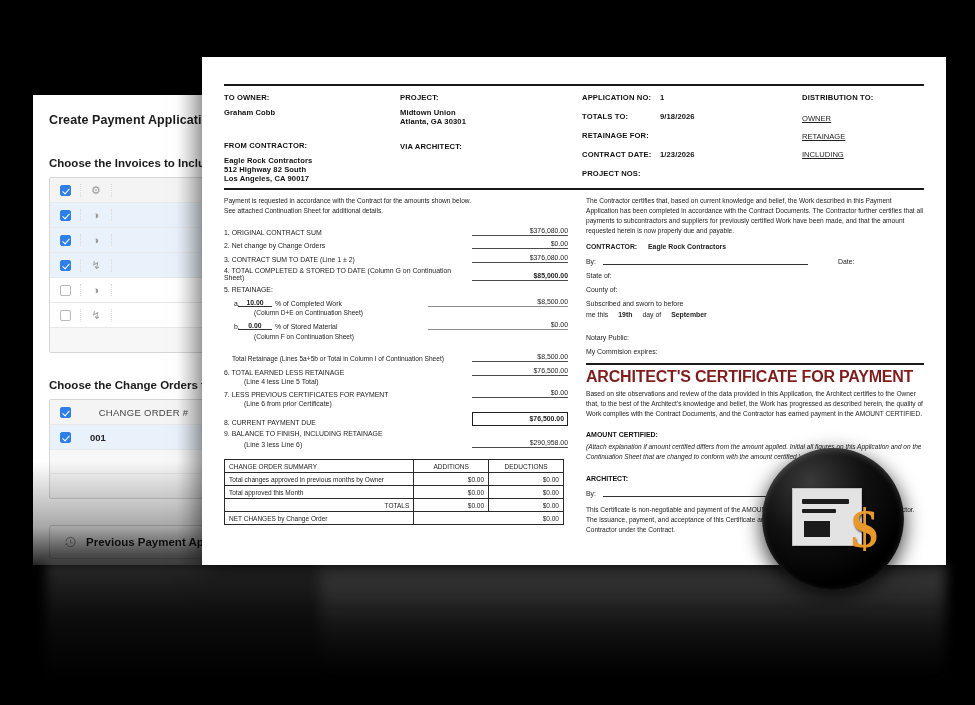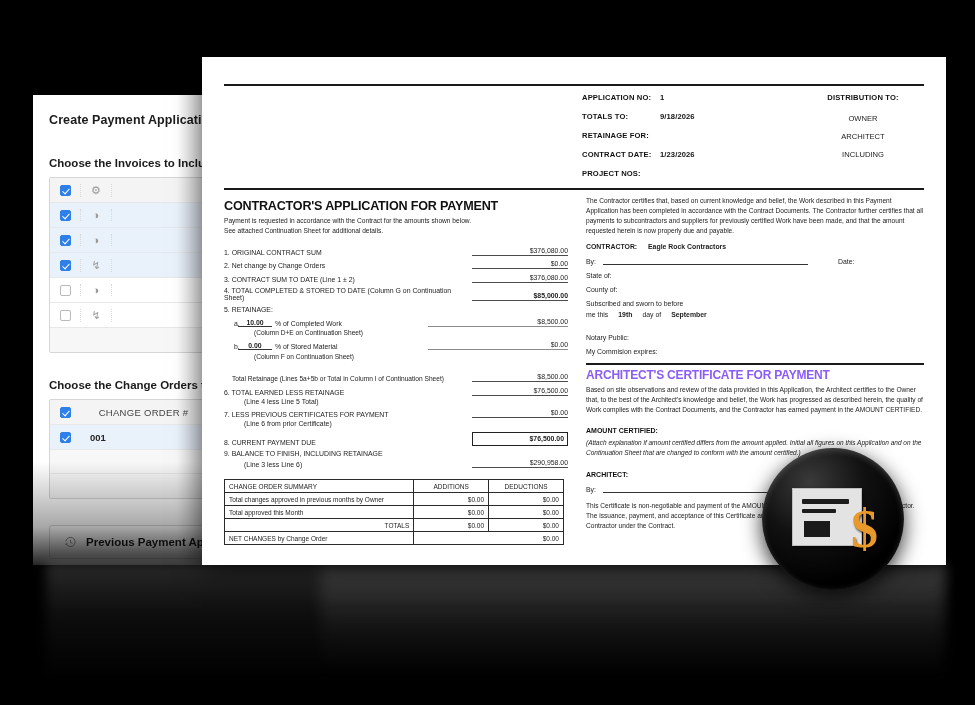--- a/index.html
+++ b/index.html
@@ -116,35 +116,35 @@
     letter-spacing: -.2px; margin-bottom: 12px;
   }
   .rule-thick { height: 2px; background: #1a1a1a; }
 
   
   .hdr { display: flex; padding-top: 7px; }
   .hdr-left { width: 352px; display: flex; }
   .hdr-col { width: 176px; }
   .hdr-right { flex: 1; display: flex; padding-left: 6px; }
   .hdr-right-l { width: 220px; }
-  .hdr-right-r { flex: 1; text-align: center; }
+  .hdr-right-r { flex: 1; text-align: left; }
   .lbl { font-size: 7.6px; font-weight: bold; color: #111; letter-spacing: .15px; }
   .val { font-size: 7.6px; font-weight: bold; color: #111; letter-spacing: .1px; }
   .gap6 { height: 6px; }
   .kv { display: flex; margin-bottom: 10px; }
   .kv .lbl { width: 78px; }
-  .dist-item { font-size: 7.6px; color: #222; margin-bottom: 9px; }
+  .dist-item { font-size: 7.6px; color: #222; margin-bottom: 9px; text-decoration: underline; }
 
   
   .body2 { display: flex; padding-top: 6px; }
   .colL { width: 352px; padding-right: 8px; }
   .colR { flex: 1; padding-left: 10px; }
 
   .sec-h1 { font-size: 12.6px; font-weight: bold; color: #111; letter-spacing: -.2px; margin: 3px 0 3px 0; }
-  .sec-h2 { font-size: 12px; font-weight: bold; color: #8b5cf6; letter-spacing: -.2px; margin: 3px 0 3px 0; }
+  .sec-h2 { font-size: 16px; font-weight: bold; color: #7f1d1d; letter-spacing: -.2px; margin: 3px 0 3px 0; }
   .small { font-size: 6.6px; color: #222; line-height: 1.52; }
   .small-i { font-size: 6.5px; color: #222; line-height: 1.5; font-style: italic; }
 
   
   .li { display: flex; align-items: flex-end; font-size: 6.9px; color: #1c1c1c; margin-top: 4.5px; }
   .li .t { flex: 1; }
   .li .amt {
     width: 96px; text-align: right; border-bottom: 1.2px solid #4b4b4b;
     padding-bottom: 1px;
   }
@@ -304,20 +304,39 @@
 <div id="reflection"></div>
 <div id="reflection2"></div>
 
 <div id="doc-card">
   <div id="doc-inner">
 
     <div class="rule-thick"></div>
 
     <div class="hdr">
       <div class="hdr-left">
+        <div class="hdr-col">
+          <div class="lbl">TO OWNER:</div>
+          <div class="gap6"></div>
+          <div class="val">Graham Cobb</div>
+          <div style="height:24px"></div>
+          <div class="lbl">FROM CONTRACTOR:</div>
+          <div class="gap6"></div>
+          <div class="val">Eagle Rock Contractors</div>
+          <div class="val">512 Highway 82 South</div>
+          <div class="val">Los Angeles, CA 90017</div>
+        </div>
+        <div class="hdr-col">
+          <div class="lbl">PROJECT:</div>
+          <div class="gap6"></div>
+          <div class="val">Midtown Union</div>
+          <div class="val">Atlanta, GA 30301</div>
+          <div style="height:16px"></div>
+          <div class="lbl">VIA ARCHITECT:</div>
+        </div>
       </div>
       <div class="hdr-right">
         <div class="hdr-right-l">
           <div class="kv">
               <span class="lbl">APPLICATION NO:</span>
               <span class="val">1</span>
             </div>
           <div class="kv">
               <span class="lbl">TOTALS TO:</span>
               <span class="val">9/18/2026</span>
@@ -330,32 +349,31 @@
               <span class="lbl">CONTRACT DATE:</span>
               <span class="val">1/23/2026</span>
             </div>
           <div class="kv">
               <span class="lbl">PROJECT NOS:</span>
             </div>
         </div>
         <div class="hdr-right-r">
           <div class="lbl" style="margin-bottom:12px">DISTRIBUTION TO:</div>
           <div class="dist-item">OWNER</div>
-          <div class="dist-item">ARCHITECT</div>
+          <div class="dist-item">RETAINAGE</div>
           <div class="dist-item">INCLUDING</div>
         </div>
       </div>
     </div>
 
     <div class="rule-thick"></div>
 
     <div class="body2">
 
       <div class="colL">
-        <div class="sec-h1">CONTRACTOR'S APPLICATION FOR PAYMENT</div>
         <div class="small">Payment is requested in accordance with the Contract for the amounts shown below.</div>
         <div class="small">See attached Continuation Sheet for additional details.</div>
 
         <div style="height:6px"></div>
 
         <div class="li">
           <span class="t">1. ORIGINAL CONTRACT SUM</span>
           <span class="amt">$376,080.00</span>
         </div>
         <div class="li">

